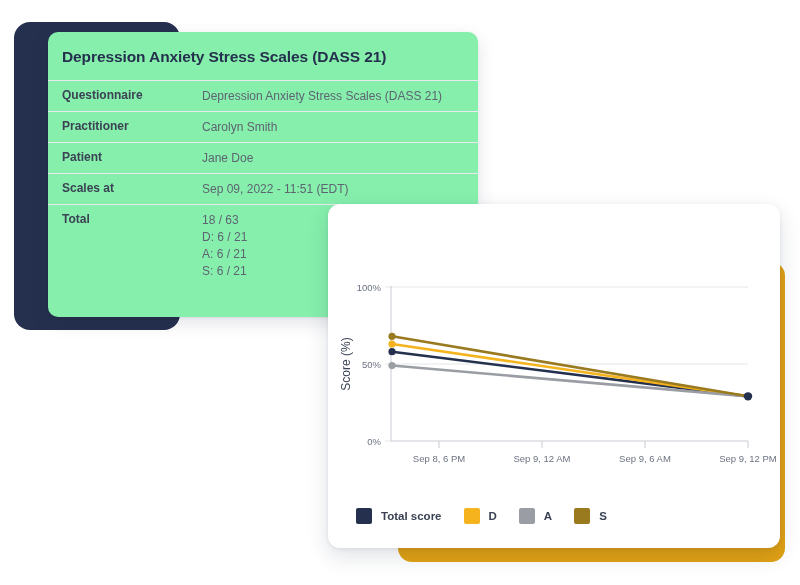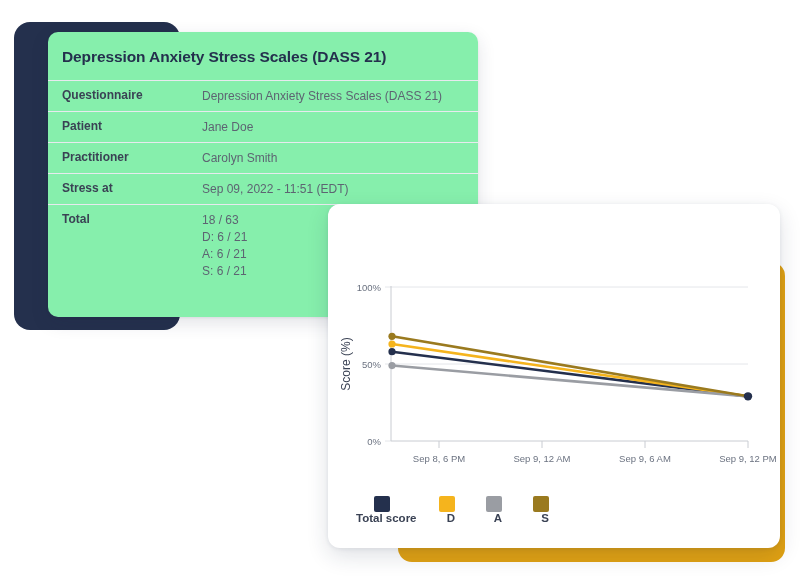--- a/index.html
+++ b/index.html
@@ -104,21 +104,20 @@
     left: 28px;
     bottom: 24px;
     display: flex;
     align-items: center;
     gap: 0px;
   }
   .legend-item {
     display: flex;
     align-items: center;
     margin-right: 22px;
-    flex-direction: column;
   }
   .legend-swatch {
     width: 16px;
     height: 16px;
     border-radius: 2px;
     margin-right: 9px;
   }
   .legend-label {
     font-size: 11.5px;
     color: #3a4254;
@@ -143,29 +142,29 @@
 
 <div id="details-card">
   <div id="details-title">Depression Anxiety Stress Scales (DASS 21)</div>
   <table class="detail-table">
     <tbody id="details-tbody">
         <tr>
           <td class="k">Questionnaire</td>
           <td class="v">Depression Anxiety Stress Scales (DASS 21)</td>
         </tr>
         <tr>
+          <td class="k">Practitioner</td>
+          <td class="v">Carolyn Smith</td>
+        </tr>
+        <tr>
           <td class="k">Patient</td>
           <td class="v">Jane Doe</td>
         </tr>
         <tr>
-          <td class="k">Practitioner</td>
-          <td class="v">Carolyn Smith</td>
-        </tr>
-        <tr>
-          <td class="k">Stress at</td>
+          <td class="k">Scales at</td>
           <td class="v">Sep 09, 2022 - 11:51 (EDT)</td>
         </tr>
         <tr>
           <td class="k">Total</td>
           <td class="v">18 / 63
 D: 6 / 21
 A: 6 / 21
 S: 6 / 21</td>
         </tr>
       </tbody>

